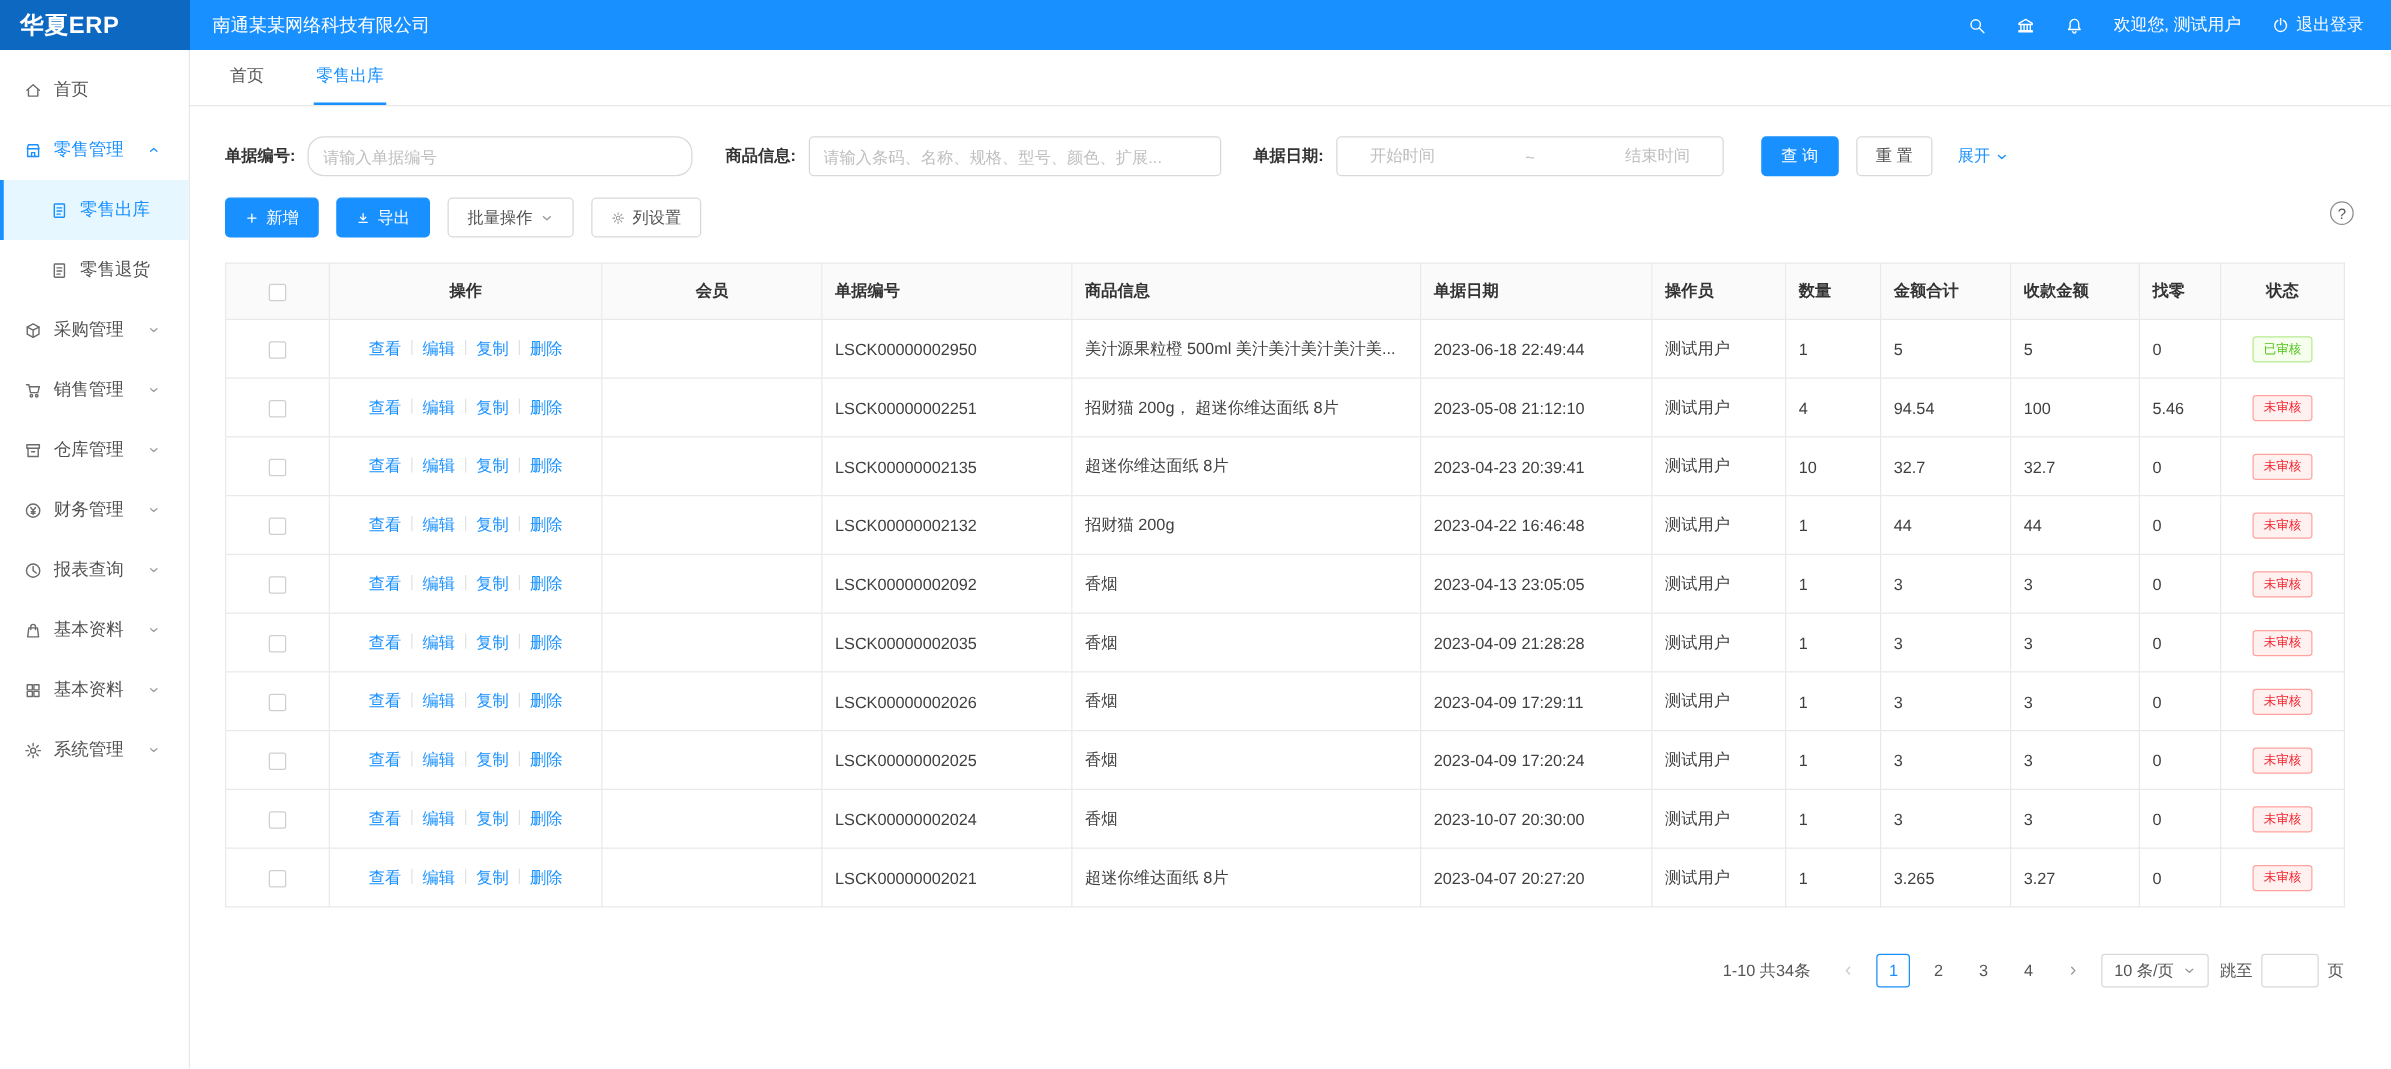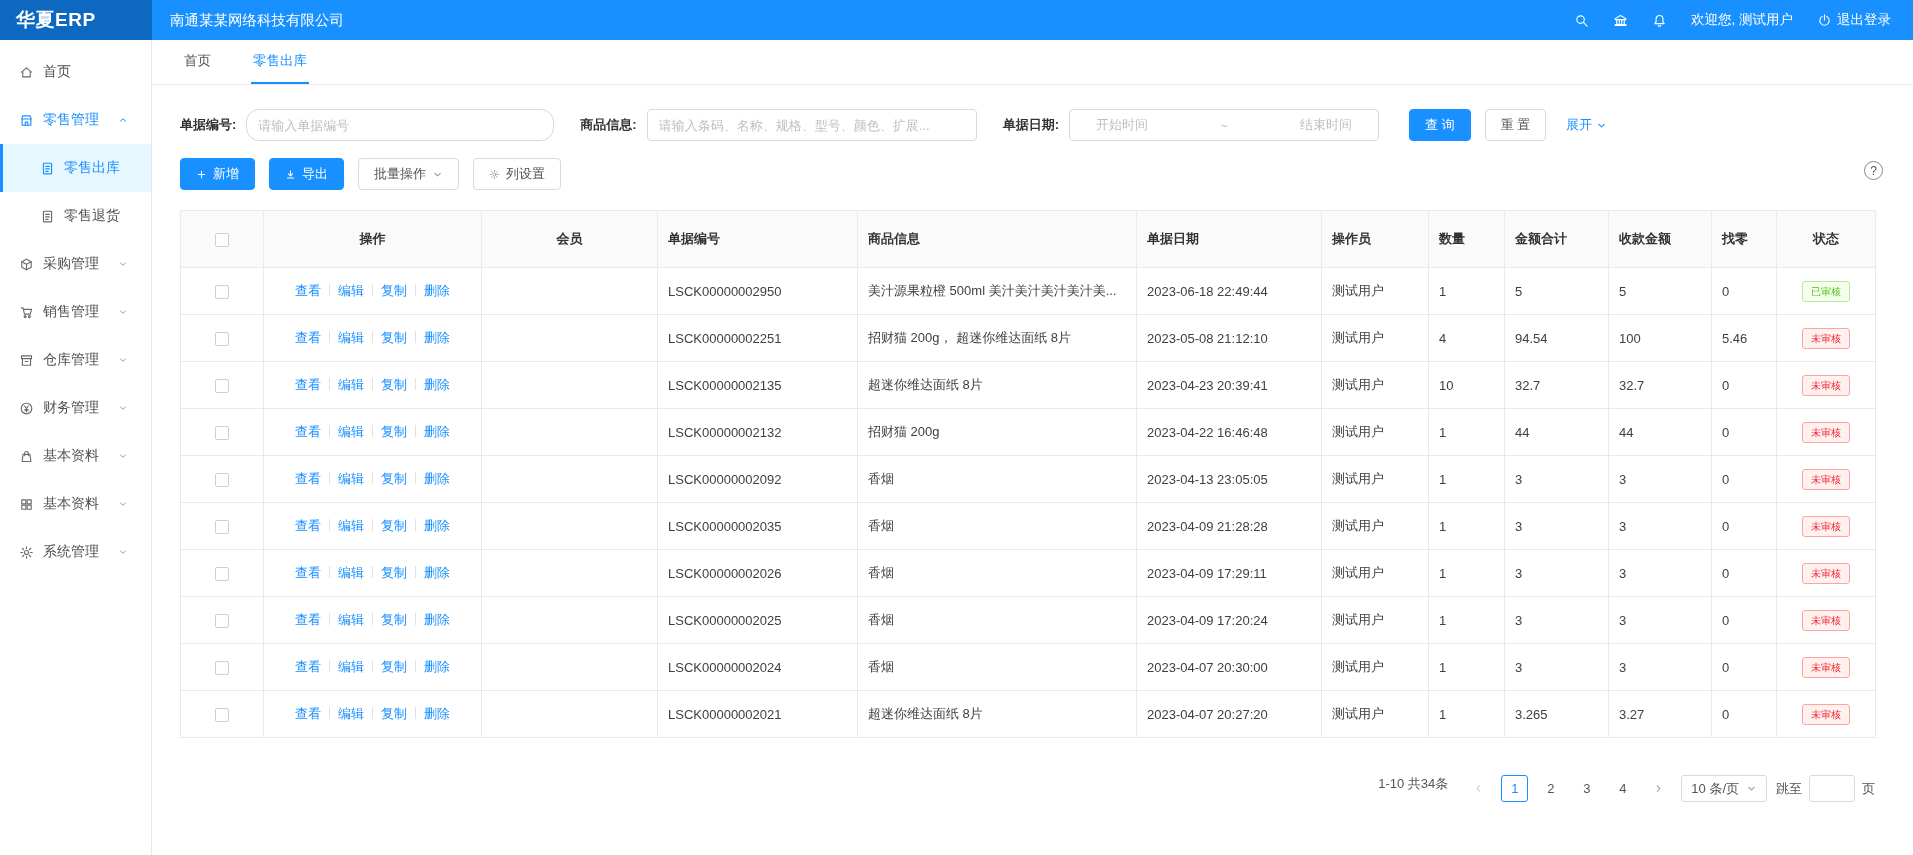--- a/index.html
+++ b/index.html
@@ -63,34 +63,34 @@
   
   .toolbar { display:flex; align-items:flex-start; gap:14px; margin-top:17px; position:relative; }
   .help { position:absolute; right:2px; top:3px; width:19px; height:19px; border:1px solid #8c8c8c;
           border-radius:50%; display:flex; align-items:center; justify-content:center;
           font-size:12px; color:#595959; cursor:pointer; }
 
   
   table.grid { width:1695px; border-collapse:collapse; table-layout:fixed; margin-top:20px; }
   .grid th, .grid td { border:1px solid #e9e9e9; padding:0 10px; font-size:13px; text-align:left;
                        overflow:hidden; white-space:nowrap; }
-  .grid th { background:#fafafa; height:57px; font-weight:bold; color:#333; }
+  .grid th { background:#fafafa; height:45px; font-weight:bold; color:#333; }
   .grid td { height:47px; color:#404040; }
   .tc { text-align:center !important; }
   .cb { appearance:none; -webkit-appearance:none; width:14px; height:14px; border:1px solid #cfcfcf;
         border-radius:2px; background:#fff; cursor:pointer; vertical-align:middle; }
   .act { color:#1890ff; cursor:pointer; text-decoration:none; }
   .asep { display:inline-block; width:1px; height:12px; background:#e1e1e1; margin:0 8px; vertical-align:-1px; }
   .ellip { text-overflow:ellipsis; }
   .badge { display:inline-block; padding:2px 8px; border-radius:3px; font-size:10px; border:1px solid; line-height:15px; }
   .badge.approved { color:#52c41a; border-color:#b7eb8f; background:#f6ffed; }
   .badge.pending  { color:#f5222d; border-color:#ffa39e; background:#fff1f0; }
 
   
-  .pagination { display:flex; justify-content:flex-end; gap:9px; width:1695px;
+  .pagination { display:flex; justify-content:flex-end; align-items:center; gap:9px; width:1695px;
                 margin-top:37px; font-size:13px; color:#555; }
   .ptotal { margin-right:8px; color:#555; }
   .pages { display:inline-flex; gap:9px; }
   .page-btn { min-width:27px; height:27px; display:inline-flex; align-items:center; justify-content:center;
               border-radius:3px; cursor:pointer; color:#555; border:1px solid transparent; }
   .page-btn.active { border-color:#1890ff; color:#1890ff; background:#fff; }
   .page-btn.disabled { color:#c9c9c9; }
   .page-size { height:27px; border:1px solid #d9d9d9; border-radius:3px; padding:0 9px;
                display:inline-flex; align-items:center; gap:7px; cursor:pointer; color:#555; }
   .jump { display:inline-flex; align-items:center; gap:7px; }
@@ -224,20 +224,34 @@
         </span>
       </div>
       <div class="menu-item">
         <span class="icn">
           <svg viewBox="0 0 24 24" fill="none" stroke="currentColor" stroke-width="1.8" stroke-linecap="round" stroke-linejoin="round">
             <circle cx="12" cy="12" r="8.5"></circle>
             <path d="M9 8l3 4 3-4M12 12v5M9.5 13.5h5M9.5 15.5h5"></path>
           </svg>
         </span>
         <span>财务管理</span>
+        <span class="icn caret">
+          <svg viewBox="0 0 24 24" fill="none" stroke="currentColor" stroke-width="2.4" stroke-linecap="round" stroke-linejoin="round">
+            <path d="M6 9.5 12 15l6-5.5"></path>
+          </svg>
+        </span>
+      </div>
+      <div class="menu-item">
+        <span class="icn">
+          <svg viewBox="0 0 24 24" fill="none" stroke="currentColor" stroke-width="1.8" stroke-linecap="round" stroke-linejoin="round">
+            <circle cx="12" cy="12" r="8.5"></circle>
+            <path d="M12 6.5V12l4 3"></path>
+          </svg>
+        </span>
+        <span>报表查询</span>
         <span class="icn caret">
           <svg viewBox="0 0 24 24" fill="none" stroke="currentColor" stroke-width="2.4" stroke-linecap="round" stroke-linejoin="round">
             <path d="M6 9.5 12 15l6-5.5"></path>
           </svg>
         </span>
       </div>
       <div class="menu-item">
         <span class="icn">
           <svg viewBox="0 0 24 24" fill="none" stroke="currentColor" stroke-width="1.8" stroke-linecap="round" stroke-linejoin="round">
             <path d="M6.5 8.5h11L19 20H5z"></path>
@@ -502,21 +516,21 @@
               <td>3</td>
               <td>0</td>
               <td class="tc"><span class="badge pending">未审核</span></td>
             </tr>
             <tr>
               <td class="tc"><input type="checkbox" class="cb" style=""></td>
               <td class="tc"><a class="act">查看</a><span class="asep"></span><a class="act">编辑</a><span class="asep"></span><a class="act">复制</a><span class="asep"></span><a class="act">删除</a></td>
               <td class="tc"></td>
               <td>LSCK00000002024</td>
               <td class="ellip">香烟</td>
-              <td>2023-04-07 20:30:00</td>
+              <td>2023-10-07 20:30:00</td>
               <td>测试用户</td>
               <td>1</td>
               <td>3</td>
               <td>3</td>
               <td>0</td>
               <td class="tc"><span class="badge pending">未审核</span></td>
             </tr>
             <tr>
               <td class="tc"><input type="checkbox" class="cb" style=""></td>
               <td class="tc"><a class="act">查看</a><span class="asep"></span><a class="act">编辑</a><span class="asep"></span><a class="act">复制</a><span class="asep"></span><a class="act">删除</a></td>

